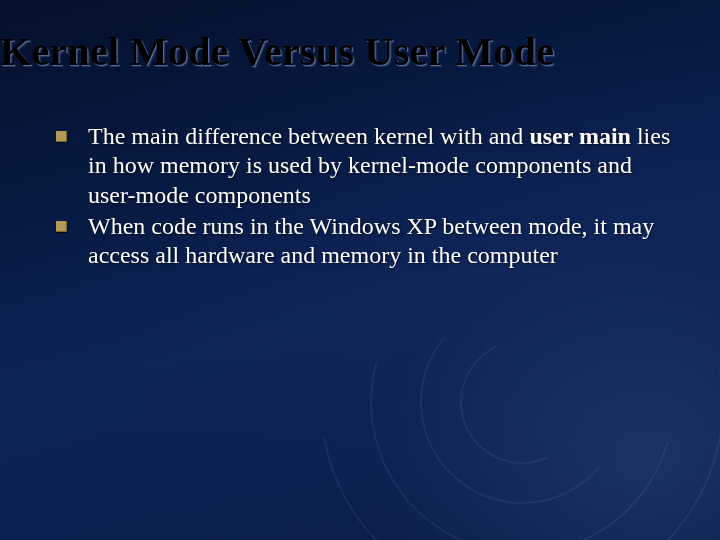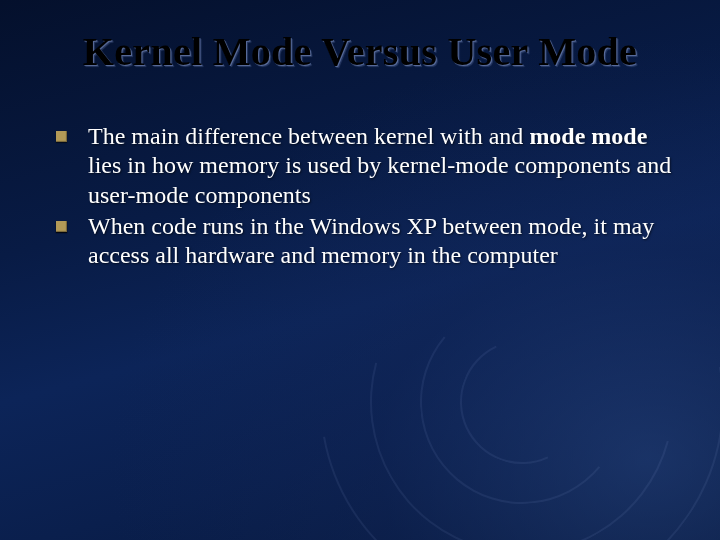--- a/index.html
+++ b/index.html
@@ -48,21 +48,20 @@
   .swirl .s2 { width: 400px; height: 400px; left: 60px; top: 60px; transform: rotate(35deg); }
   .swirl .s3 { width: 300px; height: 300px; left: 110px; top: 110px; transform: rotate(60deg); }
   .swirl .s4 { width: 200px; height: 200px; left: 160px; top: 160px; transform: rotate(85deg); }
   .swirl .s5 { width: 120px; height: 120px; left: 200px; top: 200px; transform: rotate(110deg); }
 
   .title {
     position: absolute;
     top: 28px;
     left: 0;
     width: 720px;
-    text-align: center;
     font-size: 40px;
     font-weight: bold;
     color: #000000;
     text-shadow:
       1px 1px 0 rgba(120,140,190,0.6),
       2px 2px 1px rgba(90,110,160,0.4);
     letter-spacing: 0.3px;
   }
 
   ul.body {
@@ -105,21 +104,21 @@
       <div class="s3"></div>
       <div class="s4"></div>
       <div class="s5"></div>
   </div>
 
   <div class="title">Kernel Mode Versus User Mode</div>
 
   <ul class="body">
     <li>
       <span class="bullet"></span>
-      <span>The main difference between kernel with and </span><span class="bold">mode mode</span><span> lies in how memory is used by kernel-mode components and user-mode components</span>
+      <span>The main difference between kernel with and </span><span class="bold">user main</span><span> lies in how memory is used by kernel-mode components and user-mode components</span>
     </li>
     <li>
       <span class="bullet"></span>
       <span class="bold"></span><span></span>
     </li>
     <li>
       <span class="bullet"></span>
       <span>When code runs in the Windows XP between mode, it may access all hardware and memory in the computer</span><span class="bold"></span><span></span>
     </li>
   </ul>

